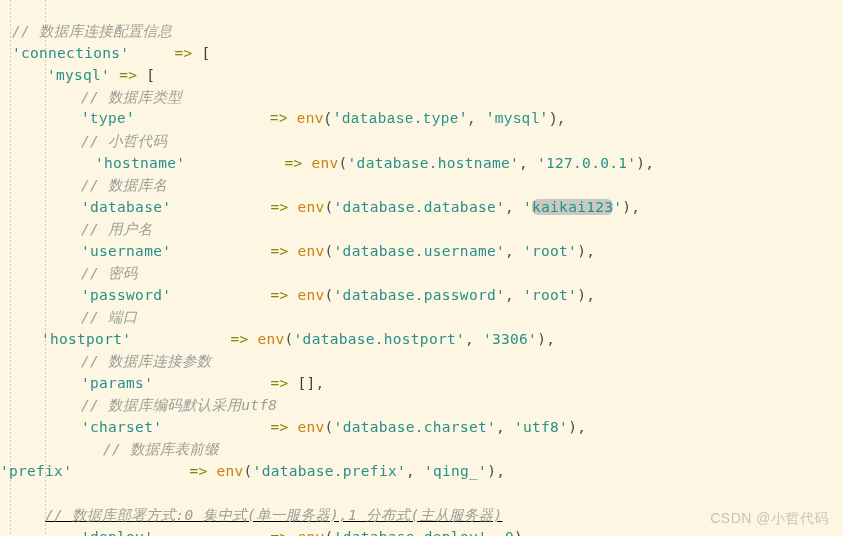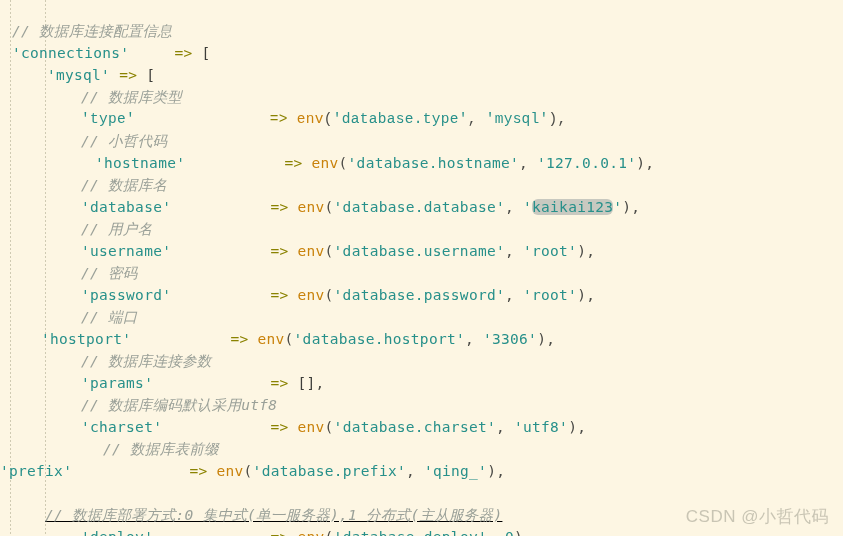--- a/index.html
+++ b/index.html
@@ -66,21 +66,21 @@
     background: #c8c9c0;
     border-radius: 6px;
   }
 
   .watermark {
     position: absolute;
     right: 14px;
     bottom: 8px;
     color: #c9c5b4;
     font-family: "Liberation Sans", sans-serif;
-    font-size: 17px;
+    font-size: 14px;
     letter-spacing: 0.5px;
     white-space: pre;
     user-select: none;
   }
 
   .cut-line {
     height: 11px;
     overflow: hidden;
     line-height: 22px;
     white-space: pre;

